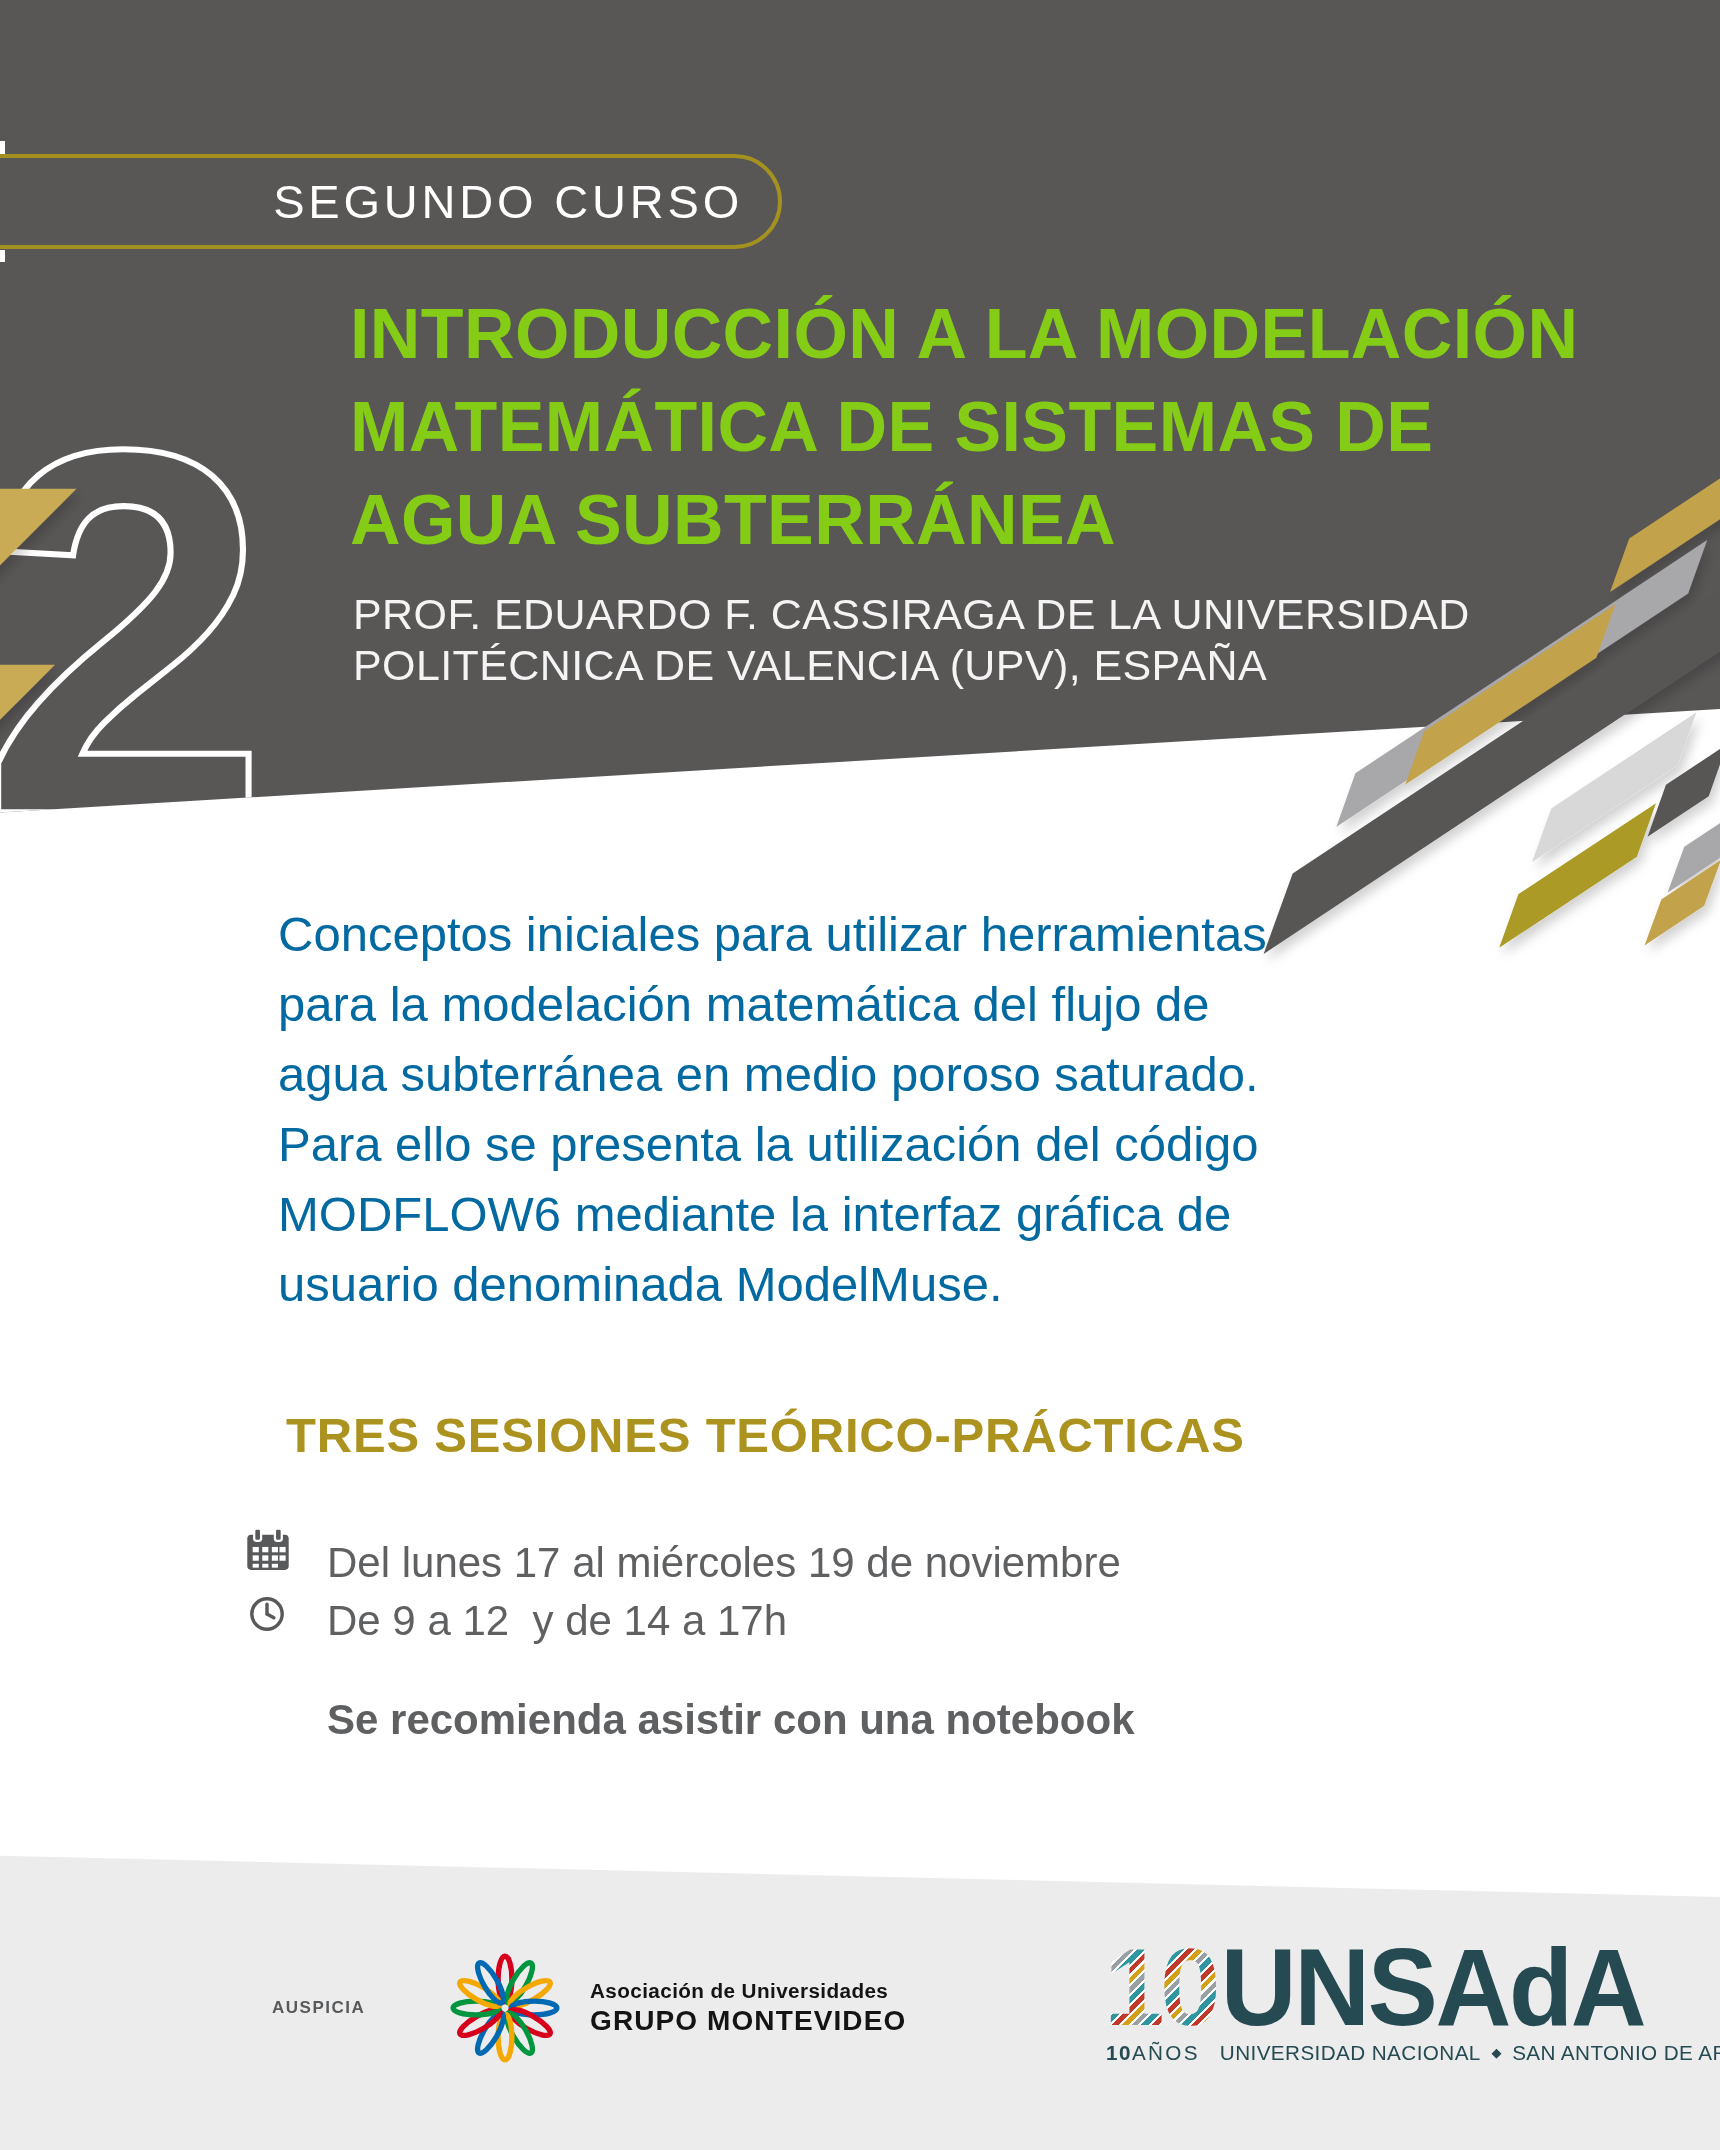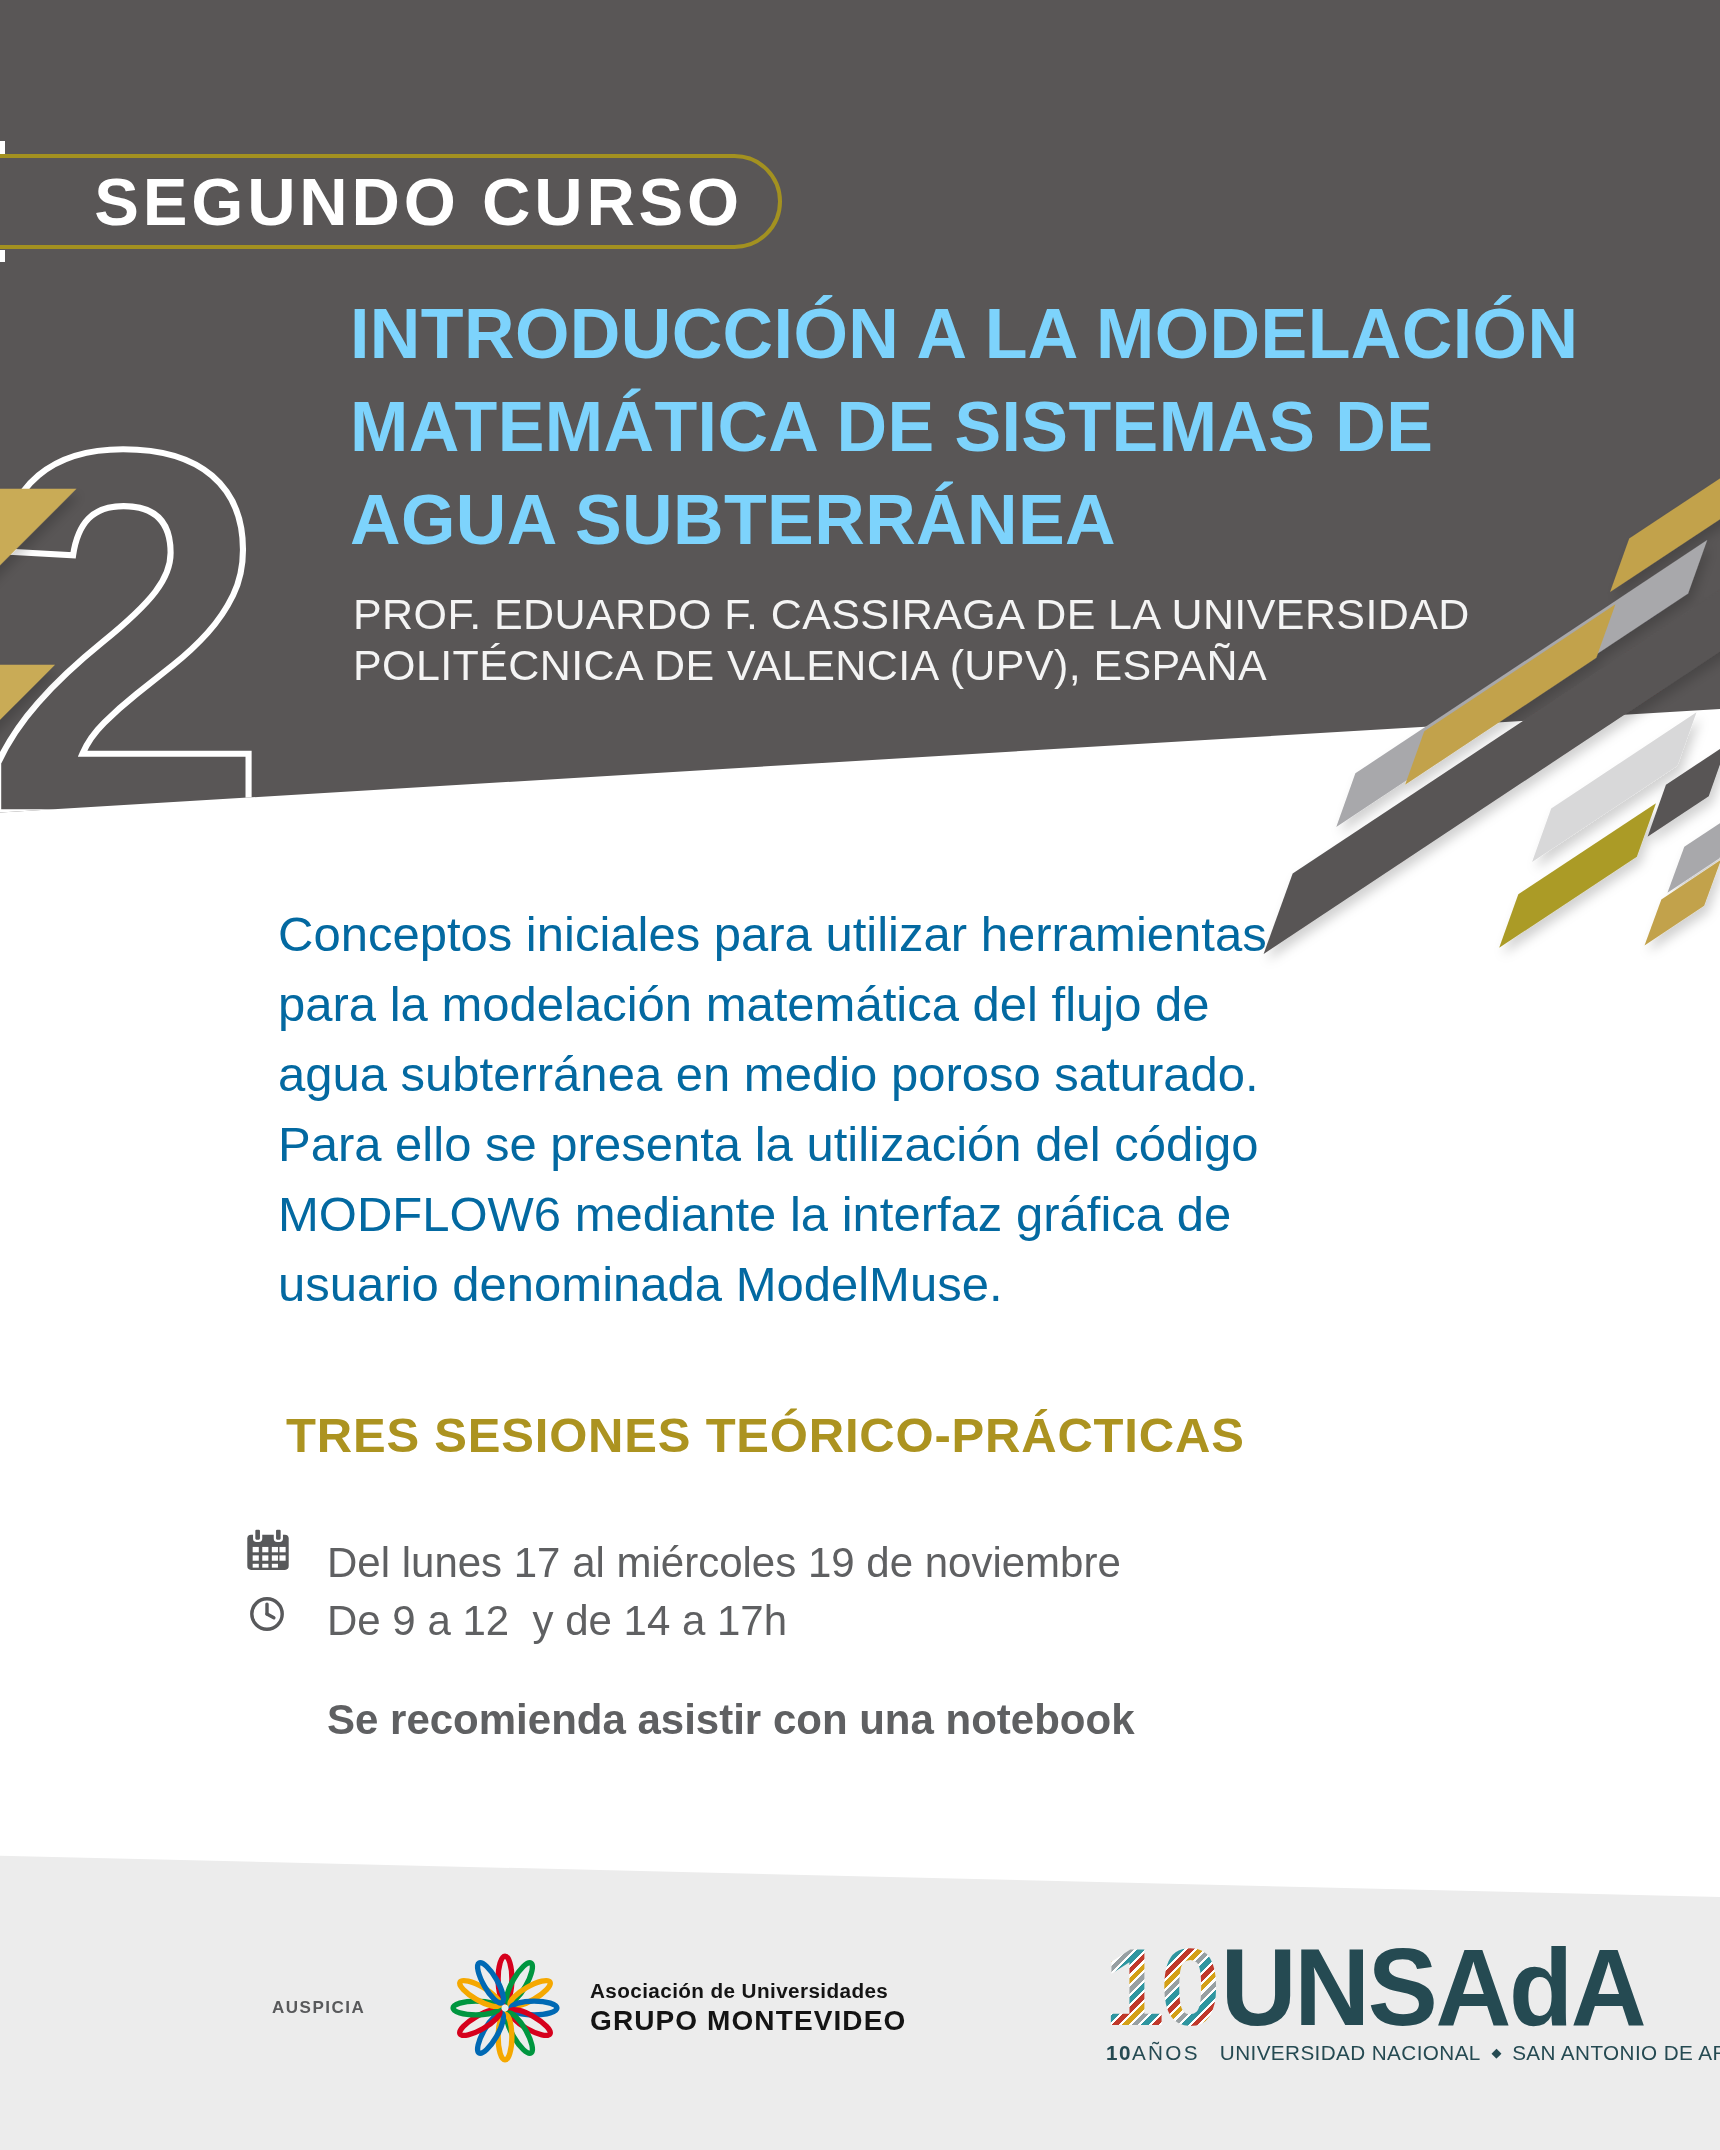--- a/index.html
+++ b/index.html
@@ -12,27 +12,27 @@
     position:absolute;inset:0;background:#595656;
     clip-path:polygon(0 0,100% 0,100% 32.96%,0 37.77%);
   }
   .hero-svg{position:absolute;left:0;top:0;}
   .badge{
     position:absolute;left:-69px;top:154px;width:851px;height:95px;
     border:4.6px solid #a39120;border-radius:54px;box-sizing:border-box;
     display:flex;align-items:center;justify-content:flex-end;padding-right:35px;
   }
   .badge span{
-    color:#ffffff;font-size:67px;font-weight:700;letter-spacing:3.8px;white-space:nowrap;
+    color:#ffffff;font-size:47px;font-weight:400;letter-spacing:3.8px;white-space:nowrap;
   }
   .tick{position:absolute;left:0;width:4.6px;background:#ffffff;}
   .tick1{top:141px;height:13px;}
   .tick2{top:250px;height:11.5px;}
   .title{
-    position:absolute;left:350px;top:288px;color:#7dd3fc;
+    position:absolute;left:350px;top:288px;color:#84cc16;
     font-size:70px;font-weight:700;line-height:93px;white-space:pre-line;letter-spacing:0.4px;
   }
   .subtitle{
     position:absolute;left:353px;top:589px;color:#f4f4f4;
     font-size:43px;font-weight:400;line-height:51px;white-space:pre-line;letter-spacing:0.4px;
   }
   
   .deco{position:absolute;left:0;top:0;pointer-events:none;}
   
   .body-text{

